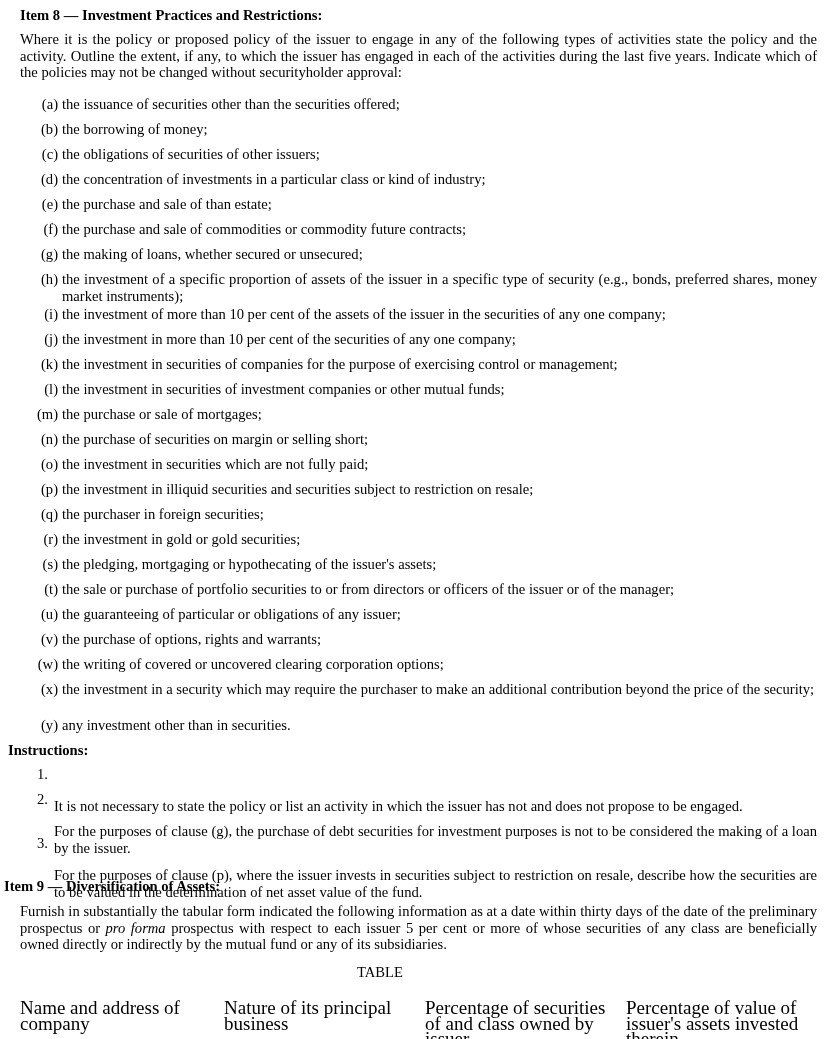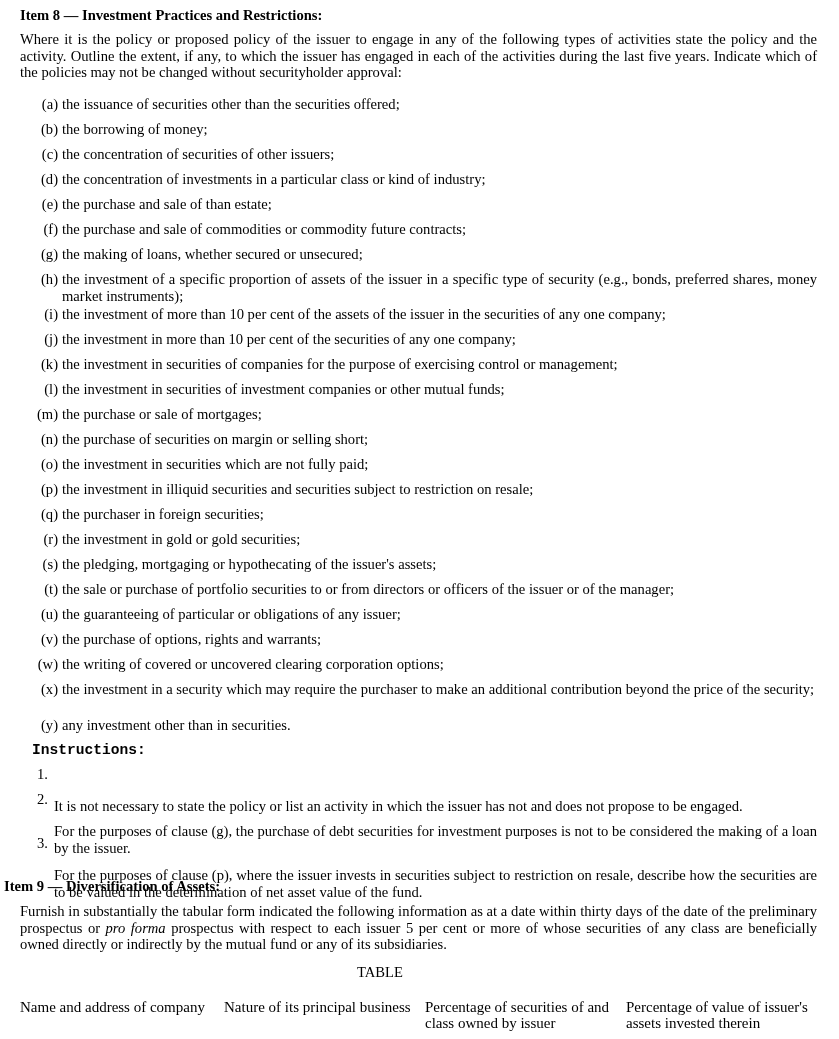--- a/index.html
+++ b/index.html
@@ -11,46 +11,46 @@
   .page { position: relative; padding: 0 20px 0 20px; }
   .heading { font-weight: bold; margin: 0; }
   #h8 { position: absolute; top: 7px; left: 20px; }
   #intro8 { position: absolute; top: 31px; left: 20px; width: 797px; text-align: justify; }
   .item { position: absolute; left: 0; width: 797px; }
   .item .lbl { position: absolute; left: 0; width: 38px; text-align: right; }
   .item .txt { position: absolute; left: 42px; width: 755px; text-align: justify; }
   .instr { position: absolute; left: 20px; width: 797px; }
   .instr .num { position: absolute; left: 0; width: 28px; text-align: right; }
   .instr .txt { position: absolute; left: 34px; width: 763px; text-align: justify; margin-top: 32px; }
-  #h-instr { position: absolute; top: 742px; left: 32px; font-family: Liberation Mono, monospace; }
+  #h-instr { position: absolute; top: 742px; left: 8px; }
   #h9 { position: absolute; top: 878px; left: 4px; font-family: Liberation Serif, serif; }
   #intro9 { position: absolute; top: 903px; left: 20px; width: 797px; text-align: justify; }
   #table-title { position: absolute; top: 964px; left: 0; width: 760px; text-align: center; }
-  .th { position: absolute; top: 1000px; font-size: 15px; line-height: 15.5px; }
+  .th { position: absolute; top: 1000px; font-size: 19px; line-height: 15.5px; }
 </style>
 </head>
 <body>
 
 <div class="page">
 
   <div id="h8" class="heading">Item 8 — Investment Practices and Restrictions:</div>
   <div id="intro8">Where it is the policy or proposed policy of the issuer to engage in any of the following types of activities state the policy and the activity. Outline the extent, if any, to which the issuer has engaged in each of the activities during the last five years. Indicate which of the policies may not be changed without securityholder approval:</div>
 
   <div id="item-list">
       <div class="item" style="top: 96px; left: 20px;">
         <span class="lbl">(a)</span>
         <span class="txt">the issuance of securities other than the securities offered;</span>
       </div>
       <div class="item" style="top: 121px; left: 20px;">
         <span class="lbl">(b)</span>
         <span class="txt">the borrowing of money;</span>
       </div>
       <div class="item" style="top: 146px; left: 20px;">
         <span class="lbl">(c)</span>
-        <span class="txt">the concentration of securities of other issuers;</span>
+        <span class="txt">the obligations of securities of other issuers;</span>
       </div>
       <div class="item" style="top: 171px; left: 20px;">
         <span class="lbl">(d)</span>
         <span class="txt">the concentration of investments in a particular class or kind of industry;</span>
       </div>
       <div class="item" style="top: 196px; left: 20px;">
         <span class="lbl">(e)</span>
         <span class="txt">the purchase and sale of than estate;</span>
       </div>
       <div class="item" style="top: 221px; left: 20px;">

